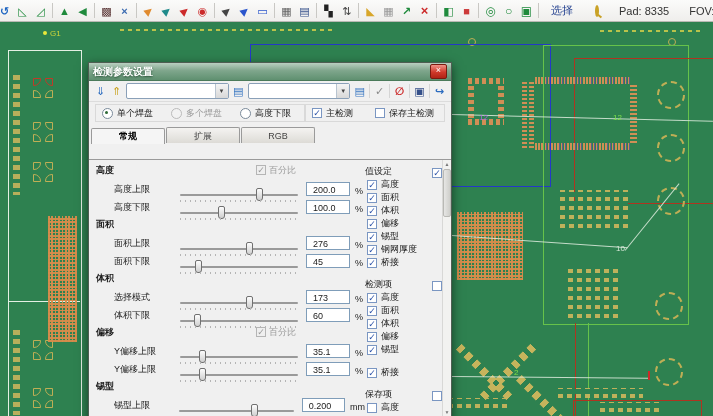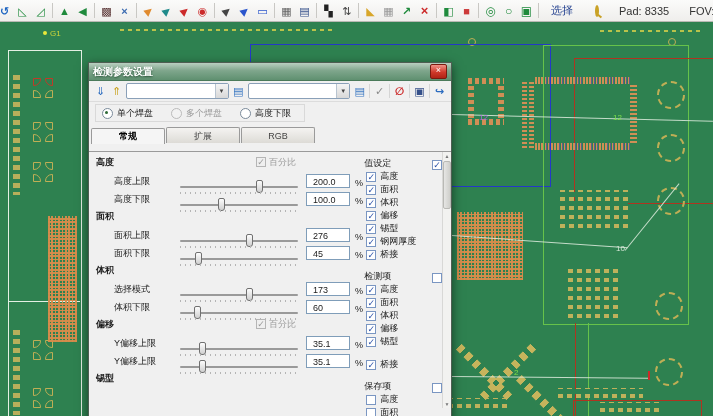--- a/index.html
+++ b/index.html
@@ -81,21 +81,21 @@
   .modebox.right{gap:22px}
   .ritem{display:flex;align-items:center;gap:4px}
   .rad{width:9px;height:9px;border:1px solid #7a8a9a;border-radius:50%;background:#fff;position:relative;display:inline-block}
   .rad.on::after{content:"";position:absolute;left:2px;top:2px;width:3px;height:3px;border-radius:50%;background:#2d6a35}
   .rad.dis{border-color:#bbb;background:#f2f2f2}
   .dim{color:#9a9a9a}
   .cb{width:10px;height:10px;border:1px solid #7a96c2;background:#fff;display:inline-block;text-align:center;line-height:9px;font-size:9px;color:#2d53a8;box-sizing:border-box}
   .cb.on::before{content:"✓"}
   .cb.dis{border-color:#b5b5b5;background:#efefef;color:#9a9a9a}
   
-  #tabs{display:flex;padding:2px 2px 8px 2px;border-bottom:1px solid #9a9a9a;height:16px;box-sizing:content-box}
+  #tabs{display:flex;padding:2px 2px 16px 2px;border-bottom:1px solid #9a9a9a;height:16px;box-sizing:content-box}
   .tab{width:72px;text-align:center;line-height:16px;background:linear-gradient(180deg,#f4f3f1,#dddbd6);
     border:1px solid #9a9a9a;border-bottom:none;border-radius:2px 2px 0 0;margin-right:1px;color:#444}
   .tab.active{background:#f5f5f5;font-weight:bold;color:#000;position:relative;top:1px;line-height:15px}
   
   #content{display:flex;height:256px;position:relative}
   #leftcol{width:276px;padding:4px 0 0 7px;box-sizing:border-box}
   .group{margin-bottom:4px}
   .gtitle{font-weight:bold;height:12px;line-height:12px;margin-bottom:2px;position:relative}
   .gtitle .pct{position:absolute;left:160px;top:0;font-weight:normal;display:flex;gap:3px;align-items:center}
   .srow{display:flex;align-items:flex-end;height:18px;padding-left:18px}
@@ -303,20 +303,30 @@
           </span>
         <span class="ritem dim" data-name="radio-multi-pad">
             <span class="rad dis"></span>
             <span>多个焊盘</span>
           </span>
         <span class="ritem" data-name="radio-all-pads">
             <span class="rad"></span>
             <span>高度下限</span>
           </span>
       </div>
+      <div class="modebox right" style="flex:1" data-name="main-detect-box">
+        <span class="ritem" data-name="main-detect-checkbox">
+            <span class="cb on"></span>
+            <span>主检测</span>
+          </span>
+        <span class="ritem" data-name="save-main-detect-checkbox">
+            <span class="cb"></span>
+            <span>保存主检测</span>
+          </span>
+      </div>
     </div>
   </div>
 
   <div id="tabs" data-name="tab-strip">
     <span class="tab active" data-name="tab-general">常规</span>
     <span class="tab" data-name="tab-extended">扩展</span>
     <span class="tab" data-name="tab-rgb">RGB</span>
   </div>
 
   <div id="content" data-name="tab-content">
@@ -405,20 +415,28 @@
           <span class="track" data-name="y-offset-slider">
               <span class="thumb" data-name="slider-thumb" style="left:16%"></span>
             </span>
           <span class="vbox" data-name="y-offset-input">35.1</span>
           <span class="unit" data-name="unit-label">%</span>
           </div>
       </div>
 
       <div class="group" data-name="solder-shape-group">
         <div class="gtitle"><span data-name="group-title">锡型</span></div>
+        <div class="srow" data-name="param-row">
+          <span class="slabel" data-name="param-label">锡型上限</span>
+          <span class="track" data-name="solder-upper-slider">
+              <span class="thumb" data-name="slider-thumb" style="left:63%"></span>
+            </span>
+          <span class="vbox" data-name="solder-upper-input">0.200</span>
+          <span class="unit" data-name="unit-label">mm</span>
+          </div>
       </div>
 
     </div>
 
     <div id="rightcol" data-name="option-panels-column">
       <div class="phead" data-name="value-set-header">
         <span class="pt" data-name="panel-title">值设定</span>
         <span class="cb on" data-name="value-set-master-checkbox"></span>
         </div>
       <div class="pitem" data-name="value-set-item">

